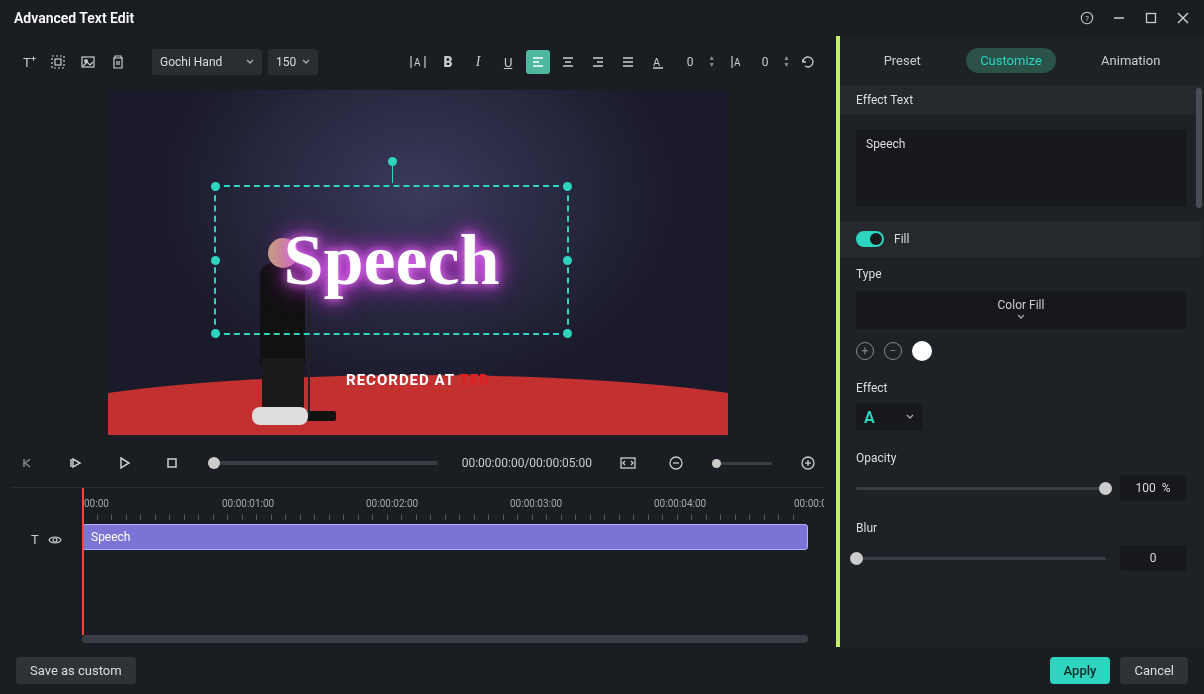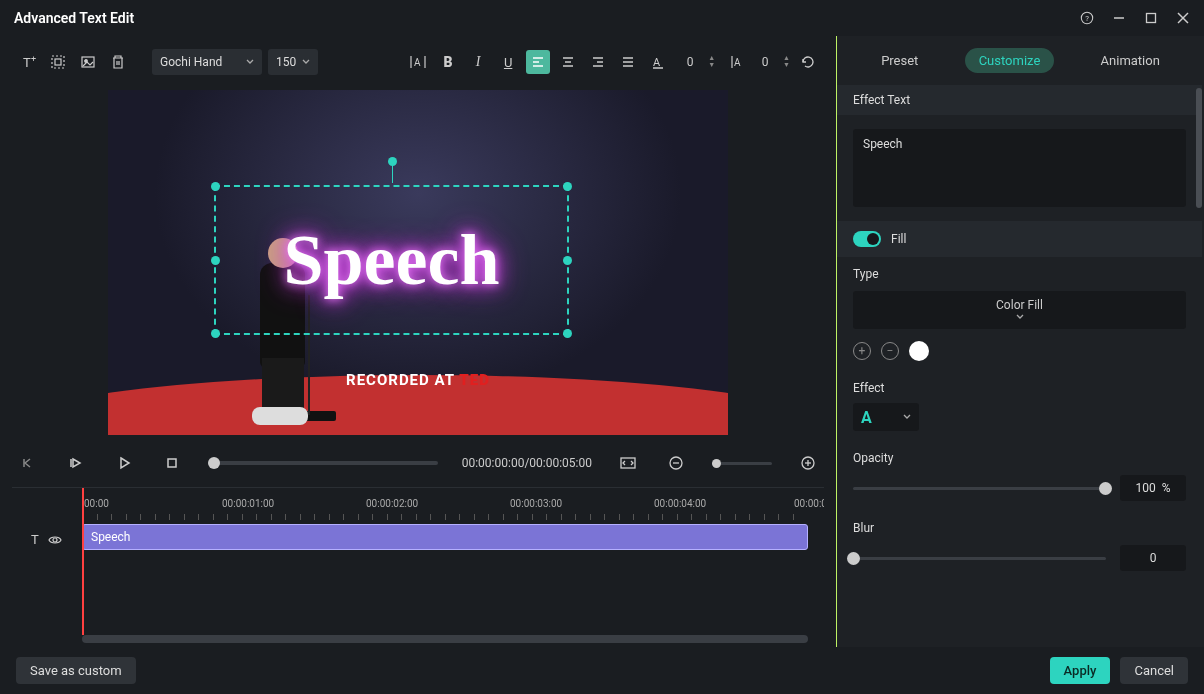--- a/index.html
+++ b/index.html
@@ -57,21 +57,21 @@
 .tl-gutter { width: 70px; display: flex; flex-direction: column; align-items: center; padding-top: 44px; gap: 2px; }
 .tl-gutter-row { display: flex; gap: 8px; }
 .tl-main { flex: 1; position: relative; overflow: hidden; }
 .ruler { height: 34px; position: relative; font-size: 10px; color: #aaa; }
 .ruler .tick { position: absolute; top: 10px; }
 .ruler .tickmark { position: absolute; top: 26px; width: 1px; height: 6px; background: #555; }
 .playhead { position: absolute; top: 0; bottom: 12px; left: 0px; width: 2px; background: #ff4040; z-index: 2; }
 .clip { position: absolute; top: 36px; left: 0; right: 16px; height: 26px; background: #7b74d6; border: 1px solid #b5b0ff; border-radius: 3px; padding: 0 8px; font-size: 12px; color: #fff; display: flex; align-items: center; }
 .hscroll { position: absolute; bottom: 4px; left: 0; right: 16px; height: 8px; background: #3a3e44; border-radius: 4px; }
 
-.right { width: 368px; background: #1e2125; display: flex; flex-direction: column; border-left: 1px solid #bef264; padding: 6px 0; position: relative; }
+.right { width: 368px; background: #1e2125; display: flex; flex-direction: column; border-left: 4px solid #bef264; padding: 6px 0; position: relative; }
 .tabs { display: flex; justify-content: space-around; padding: 6px 18px 12px; gap: 8px; }
 .tab { padding: 5px 14px; border-radius: 14px; font-size: 13px; color: #ccc; }
 .tab.active { background: #2a5248; color: #2dd4bf; }
 .section-label { background: #25292e; padding: 8px 16px; font-size: 12px; color: #ddd; }
 .panel-scroll { flex: 1; overflow: hidden; padding: 0 2px 0 0; }
 .textarea { margin: 14px 16px; height: 78px; background: #16181b; border-radius: 3px; padding: 8px 10px; font-size: 12px; color: #ddd; }
 .row { padding: 10px 16px; }
 .row.dark { background: #25292e; }
 .row-head { display: flex; align-items: center; gap: 10px; }
 .toggle { width: 28px; height: 16px; background: #2dd4bf; border-radius: 8px; position: relative; }

